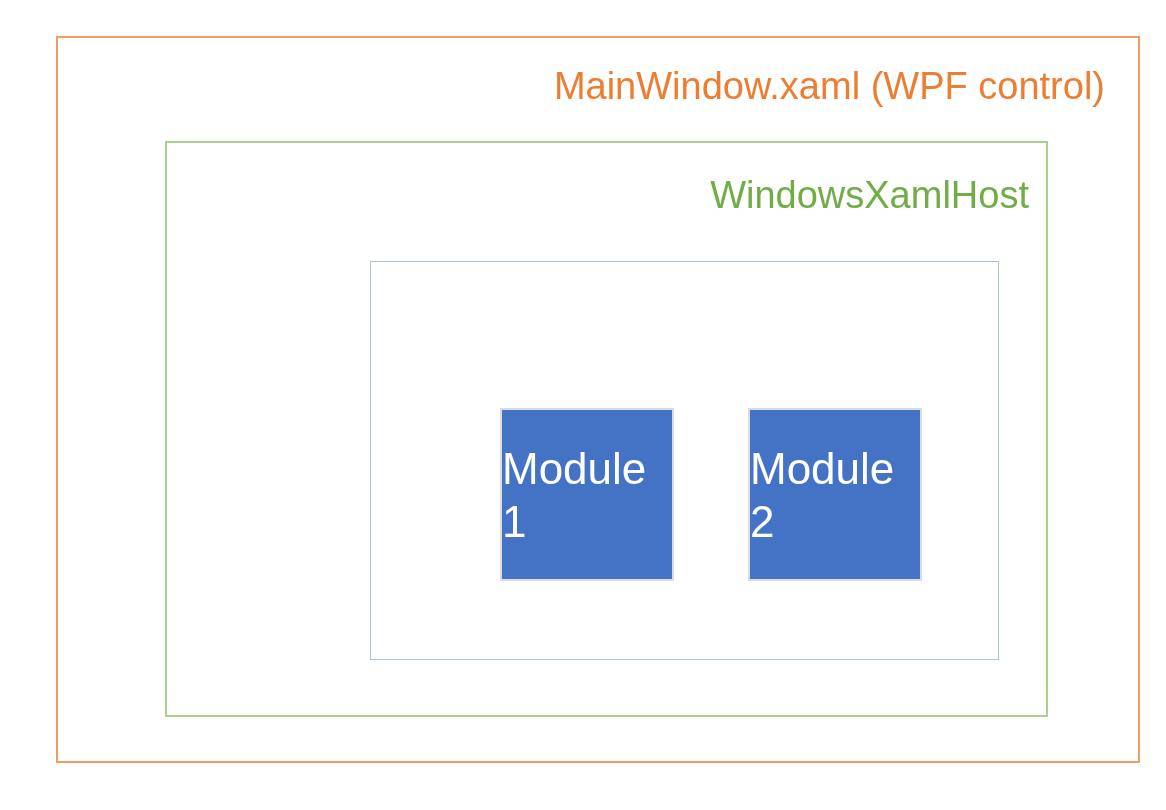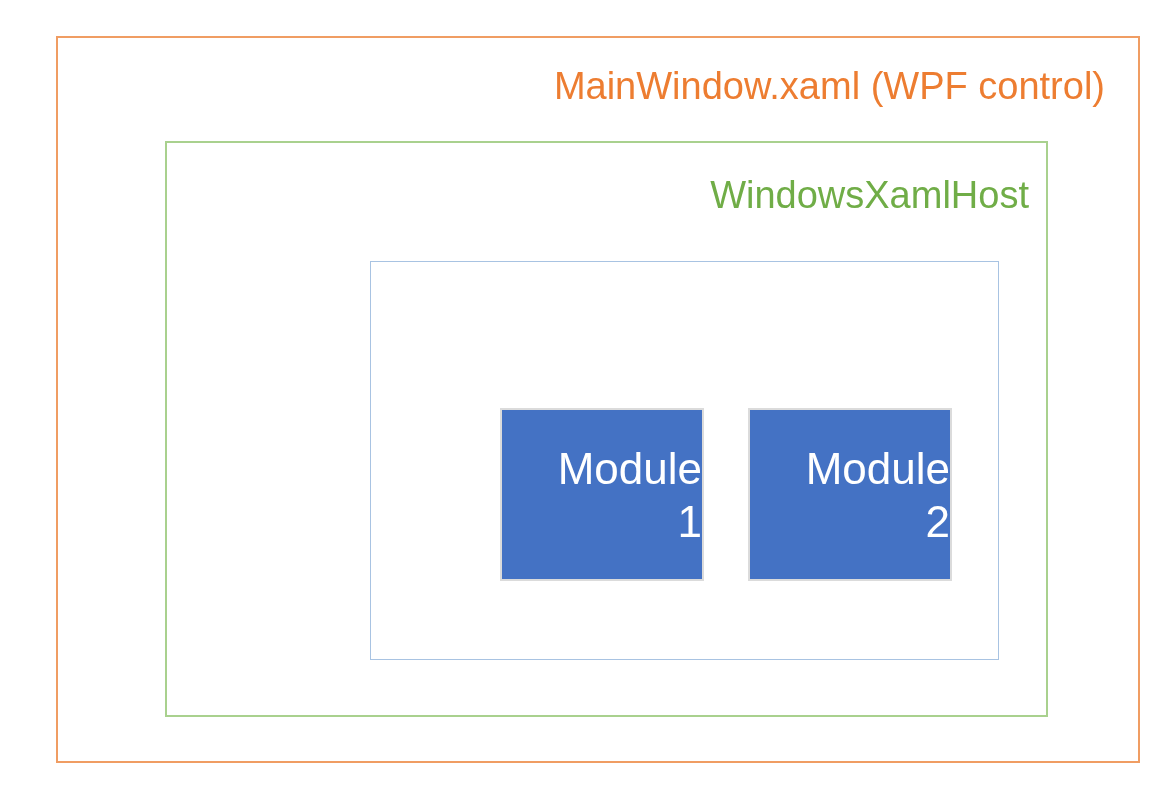--- a/index.html
+++ b/index.html
@@ -52,27 +52,27 @@
     text-align: center;
   }
   .label-inner {
     left: 403px; top: 306px;
     color: var(--inner-text, #4472C4);
   }
   .module {
     position: absolute;
     box-sizing: border-box;
     top: 408px;
-    width: 204px; height: 173px;
+    width: 174px; height: 173px;
     background: var(--module-fill, #4472C4);
     border: 2px solid var(--module-border, #DBDBDB);
     color: var(--module-text, #ffffff);
     display: flex;
     flex-direction: column;
-    align-items: flex-end;
+    align-items: flex-start;
     justify-content: center;
     text-align: center;
     font-size: 44px;
     line-height: 53px;
   }
   .module.m1 { left: 500px; }
   .module.m2 { left: 748px; }
 </style>
 </head>
 <body>

